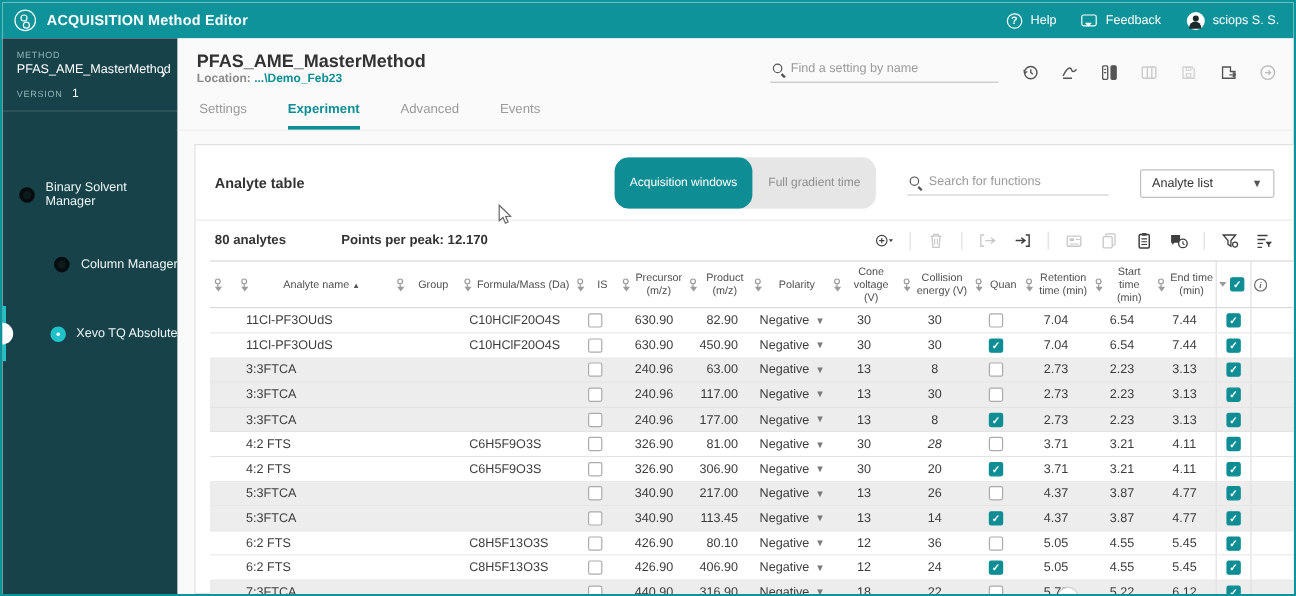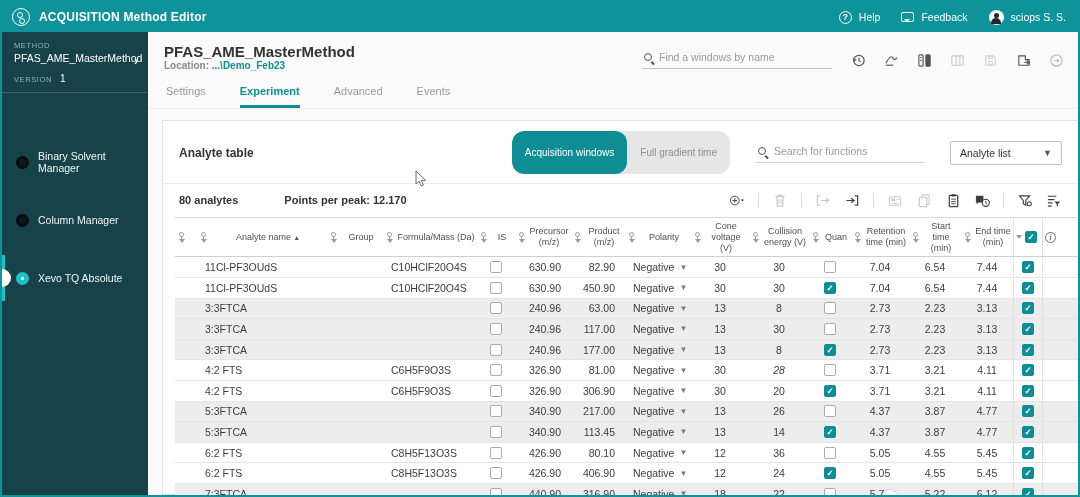--- a/index.html
+++ b/index.html
@@ -22,21 +22,21 @@
 
   
   .sidebar { position:absolute; top:30px; left:0; bottom:0; width:146px; background:#17424A; color:#fff; }
   .method-block { padding:9px 10px 8px 12px; position:relative; border-bottom:1px solid rgba(255,255,255,.18); }
   .tiny-label { font-size:7.5px; letter-spacing:.6px; color:#8FB6B8; }
   .method-name { font-size:10.5px; color:#fff; margin-top:2px; white-space:nowrap; }
   .chev { position:absolute; right:10px; top:22px; font-size:12px; color:#fff; font-weight:700; }
   .version-row { margin-top:9px; display:flex; align-items:baseline; gap:8px; }
   .version-val { font-size:10px; color:#fff; }
   .side-items { padding-top:40px; }
-  .side-item { position:relative; display:flex; align-items:center; gap:9px; height:58px; padding-left:14px; cursor:pointer; }
+  .side-item { position:relative; display:flex; align-items:center; gap:9px; height:58px; padding-left:14px; cursor:pointer;justify-content:flex-end; }
   .dot { width:13px; height:13px; border-radius:50%; background:#0c1a1c; border:3px solid #060d0e; flex:none; }
   .dot-active { background:#1FC2C8; border:2px solid #1FC2C8; position:relative; }
   .dot-active::after { content:""; position:absolute; left:3px; top:3px; width:3px; height:3px; background:#fff; border-radius:50%; }
   .side-label { font-size:10.5px; color:#eef6f6; }
   .side-item.active::before { content:""; position:absolute; left:0; top:6px; bottom:6px; width:3px; background:#1FC2C8; }
   .notch { position:absolute; left:-9px; top:237px; width:18px; height:18px; background:#fff; border-radius:50%; }
 
   
   .main { position:absolute; top:30px; left:146px; right:0; bottom:0; background:#fafafa; }
   .main-head { display:flex; padding:11px 14px 0 16px; }
@@ -154,21 +154,21 @@
       <div class="mh-left">
         <div class="page-title">PFAS_AME_MasterMethod</div>
         <div class="loc-line">
           <span class="loc-label">Location:</span>
           <span class="loc-link">...\Demo_Feb23</span>
         </div>
       </div>
       <div class="mh-right">
         <div class="find-setting">
           <span class="mag"></span>
-          <span class="placeholder">Find a windows by name</span>
+          <span class="placeholder">Find a setting by name</span>
         </div>
         <div class="hdr-icons">
           <span class="hic">
             <svg class="icon" width="15" height="15" viewBox="0 0 16 16">
                 <circle cx="8.5" cy="8" r="5.5" fill="none" stroke="#555" stroke-width="1.3"></circle>
                 <path d="M8.5 5v3l2 1.5" fill="none" stroke="#555" stroke-width="1.2"></path>
                 <path d="M2.5 5.5 L3 8.5 L5.5 7" fill="none" stroke="#555" stroke-width="1.2"></path>
               </svg>
           </span>
           <span class="hic">

